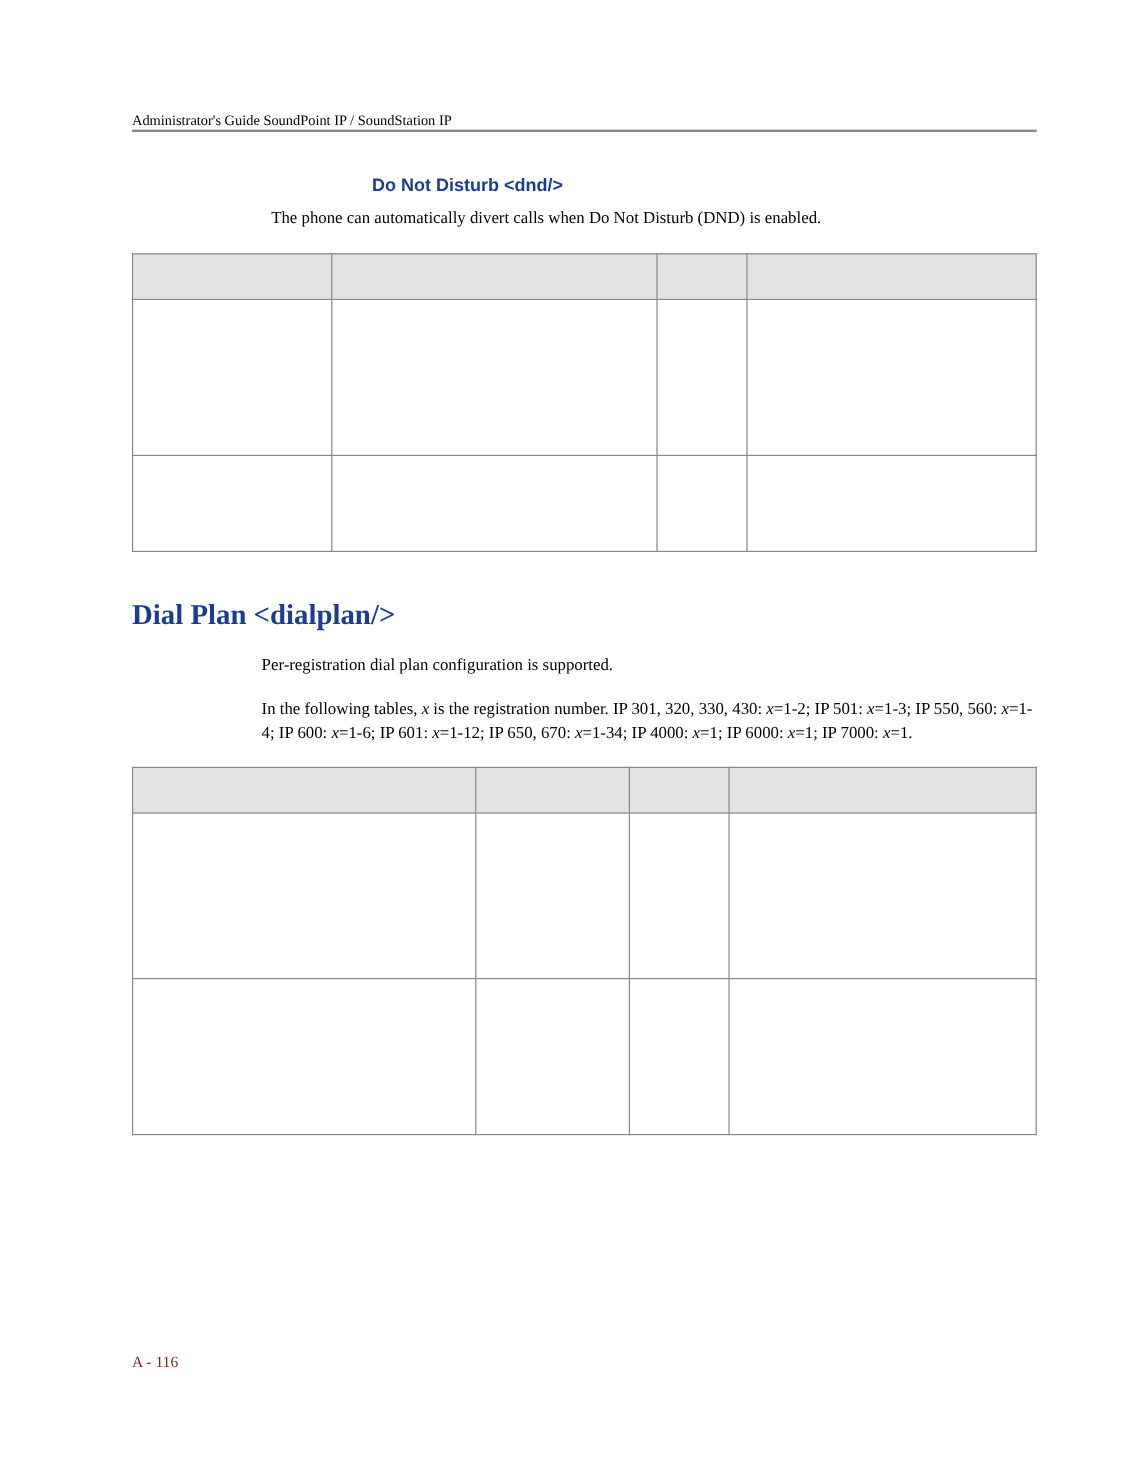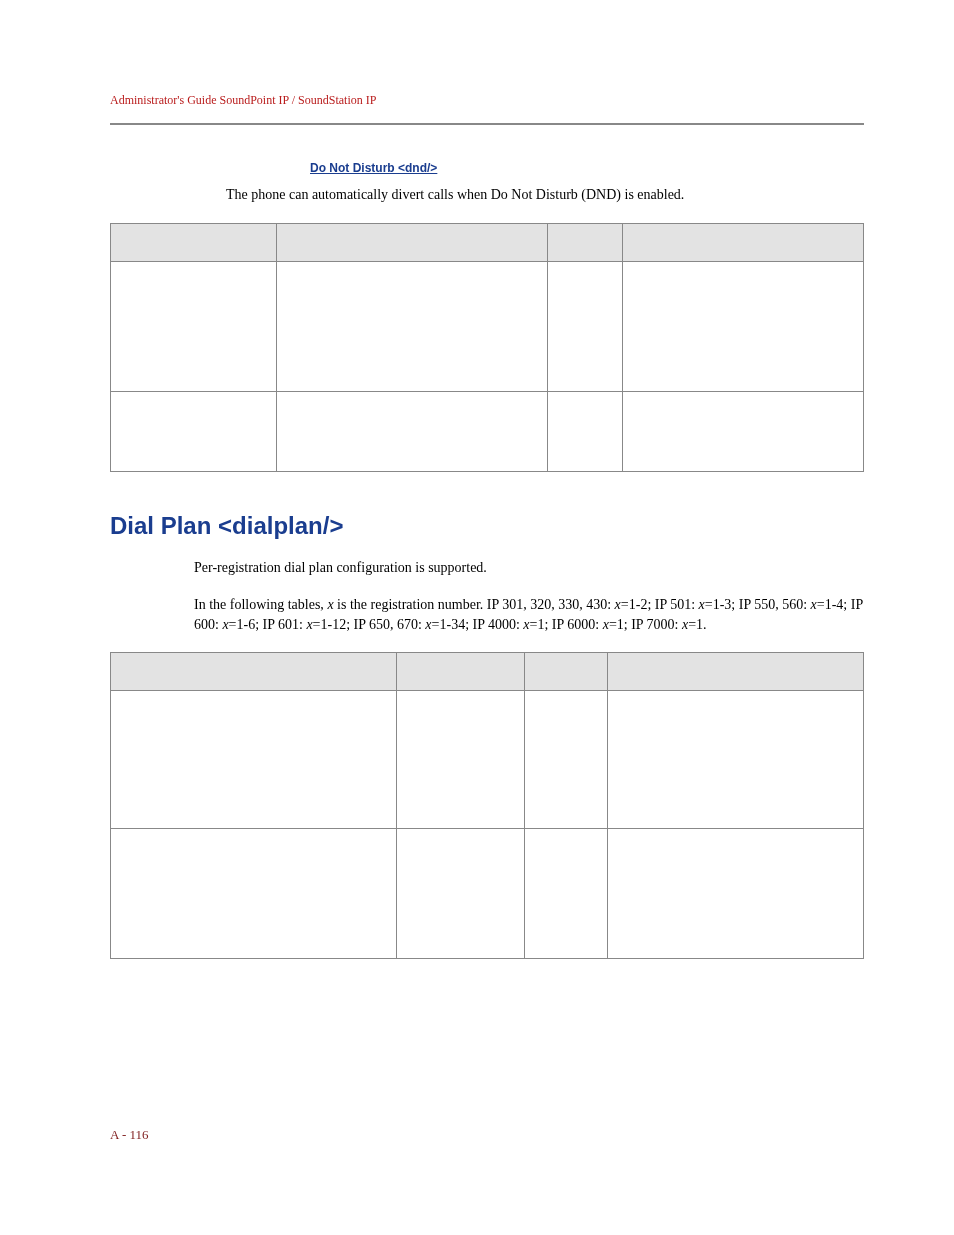--- a/index.html
+++ b/index.html
@@ -9,46 +9,45 @@
     width: 954px;
     height: 1235px;
     position: relative;
     color: #000;
   }
   .page {
     padding: 93px 90px 60px 110px;
   }
   .running-header {
     font-size: 12px;
-    color: #b91c1c;
-    margin-bottom: 15px;
+    color: #000000;
+    margin-bottom: 0;
   }
   .hr-top {
     border: none;
     border-top: 2px solid #888;
     margin-bottom: 36px;
   }
   .section-subtitle {
     font-family: "Segoe UI Semibold", "Arial Narrow", Arial, sans-serif;
     font-weight: 600;
-    font-size: 12px;
+    font-size: 15px;
     color: #1a3d8f;
     margin-left: 200px;
     margin-bottom: 10px;
-    text-decoration: underline;
   }
   .body-text {
     font-size: 14px;
     line-height: 1.4;
     margin-left: 116px;
     margin-bottom: 18px;
     color: #000;
   }
   .body-text.less-indent {
-    margin-left: 84px;
+    margin-left: 108px;
   }
   .dnd-table, .dialplan-table {
     width: 100%;
     border-collapse: collapse;
     margin-bottom: 40px;
   }
   .dnd-table th, .dnd-table td,
   .dialplan-table th, .dialplan-table td {
     border: 1px solid #888;
     padding: 6px 8px;
@@ -59,21 +58,21 @@
     height: 38px;
   }
   .dnd-table td, .dialplan-table td {
     background: #fff;
   }
   .dnd-table .row1 td { height: 130px; }
   .dnd-table .row2 td { height: 80px; }
   .dialplan-table .row1 td { height: 138px; }
   .dialplan-table .row2 td { height: 130px; }
   .section-title {
-    font-family: Liberation Sans, sans-serif;
+    font-family: Liberation Serif, serif;
     font-weight: 600;
     font-size: 24px;
     color: #1a3d8f;
     margin-bottom: 18px;
   }
   .footer {
     position: absolute;
     left: 110px;
     bottom: 92px;
     font-size: 13px;

